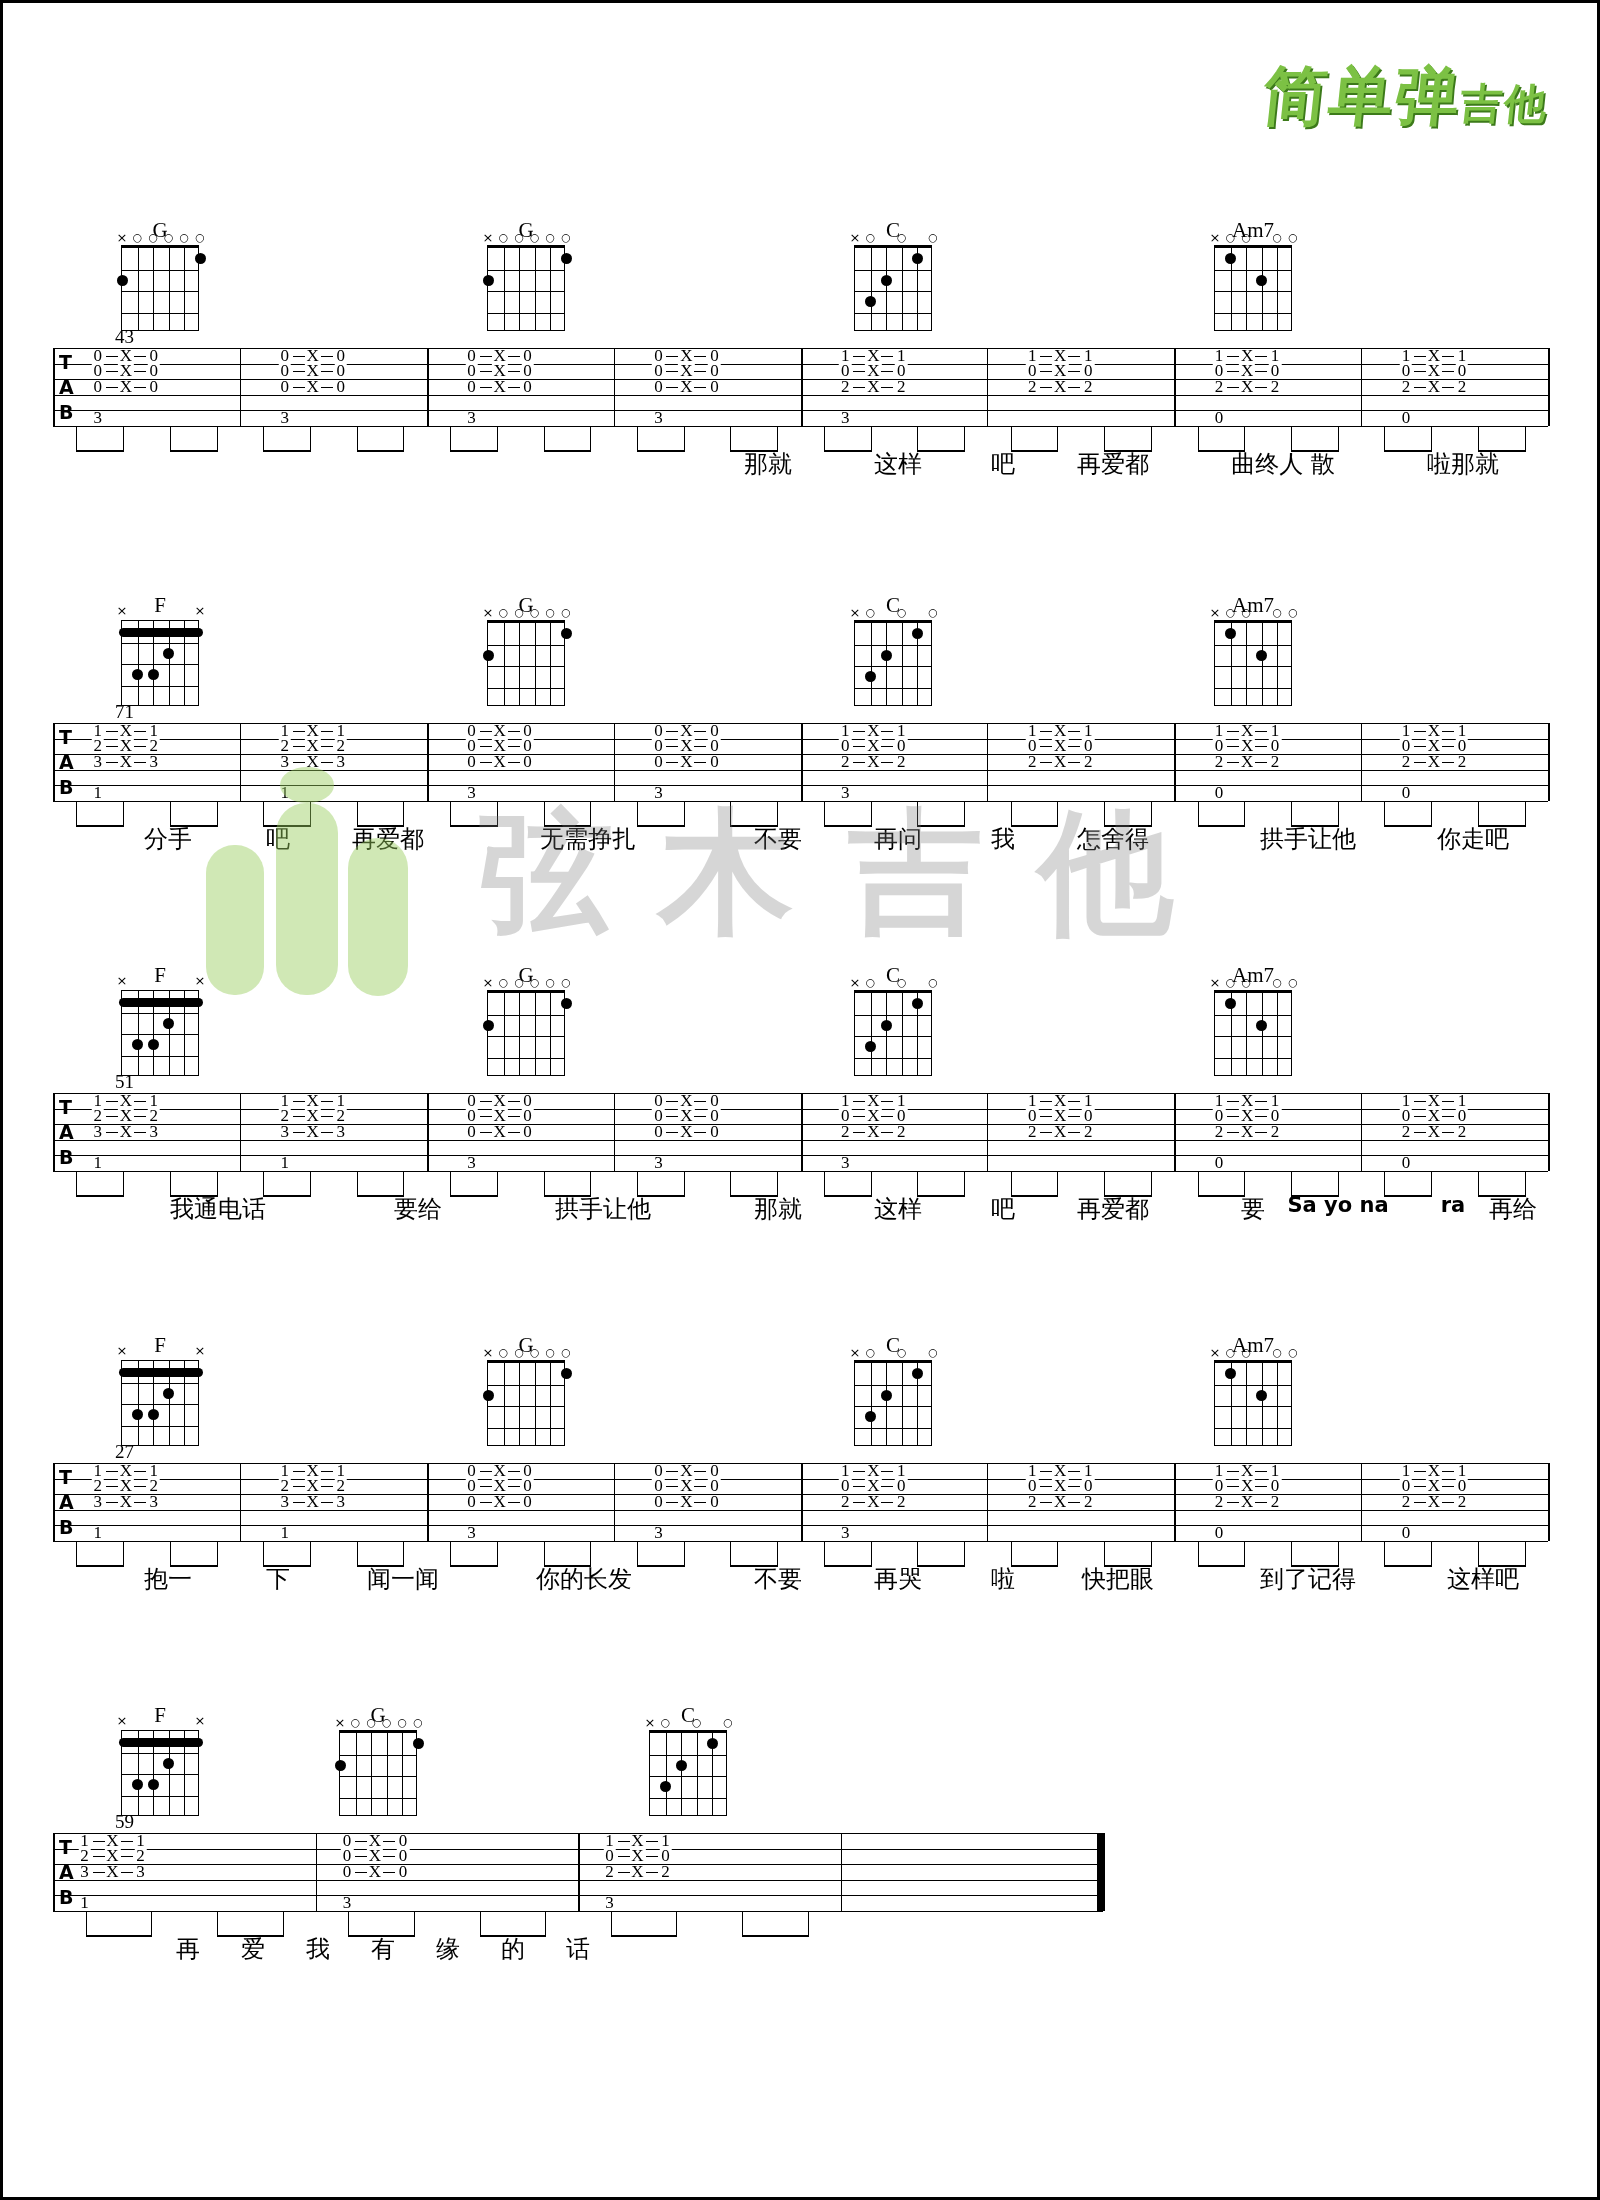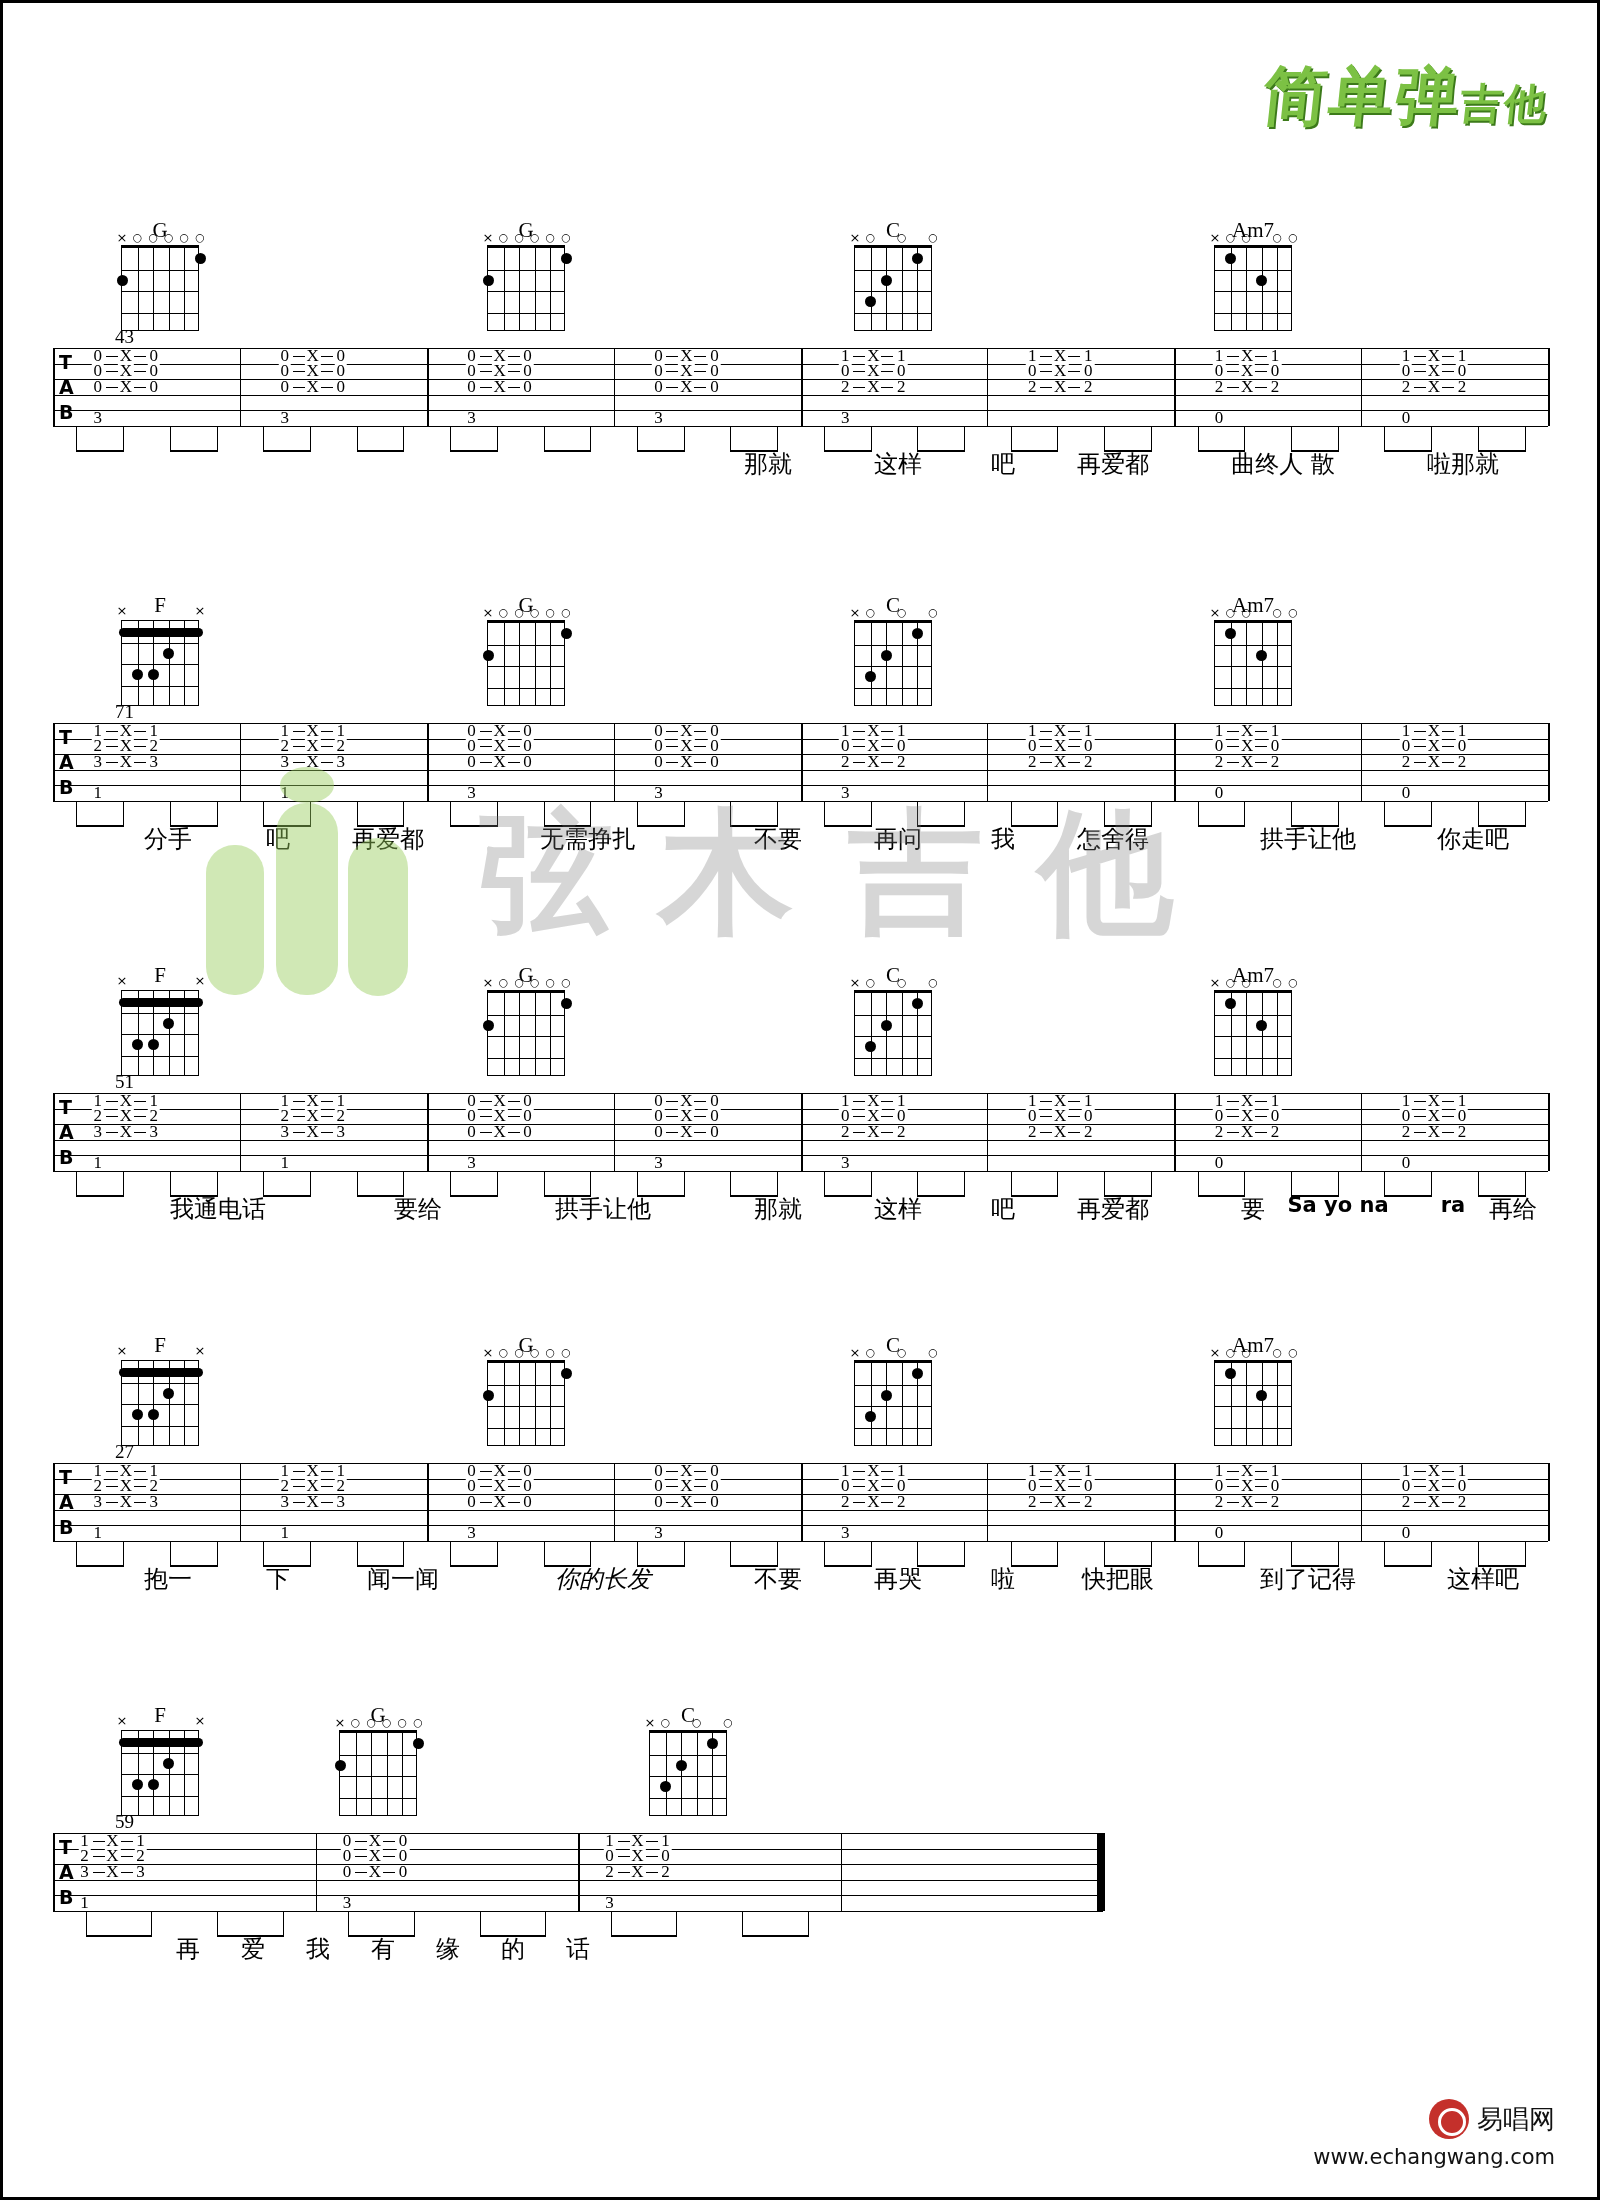--- a/index.html
+++ b/index.html
@@ -1398,21 +1398,21 @@
             <div class="beam" style="left: 1331.48px; top: 24px; width: 46.7188px;"></div>
             <div class="stem" style="left: 1424.92px;"></div>
             <div class="stem" style="left: 1471.64px;"></div>
             <div class="beam" style="left: 1424.92px; top: 24px; width: 46.7188px;"></div>
           </div>
         </div>
         <div class="lyrics">
           <div class="ly" style="left: 165px;">抱一</div>
           <div class="ly" style="left: 275px;">下</div>
           <div class="ly" style="left: 400px;">闻一闻</div>
-          <div class="ly" style="left: 600px; font-style: italic;">你的长发</div>
+          <div class="ly" style="left: 581px;">你的长发</div>
           <div class="ly" style="left: 775px;">不要</div>
           <div class="ly" style="left: 895px;">再哭</div>
           <div class="ly" style="left: 1000px;">啦</div>
           <div class="ly" style="left: 1115px;">快把眼</div>
           <div class="ly" style="left: 1305px;">到了记得</div>
           <div class="ly" style="left: 1480px;">这样吧</div>
         </div>
       </div>
       <div class="system" style="top: 1700px;">
         <div class="chords">
@@ -1572,20 +1572,13 @@
           <div class="ly" style="left: 315px;">我</div>
           <div class="ly" style="left: 380px;">有</div>
           <div class="ly" style="left: 445px;">缘</div>
           <div class="ly" style="left: 510px;">的</div>
           <div class="ly" style="left: 575px;">话</div>
         </div>
       </div>
     </div>
 
 
-  <div class="footer">
-    <div class="fl">
-      <span class="mark"></span>
-      <span class="fname">易唱网</span>
-    </div>
-    <div class="furl">www.echangwang.com</div>
-  </div>
 </div>
 
 </body></html>

